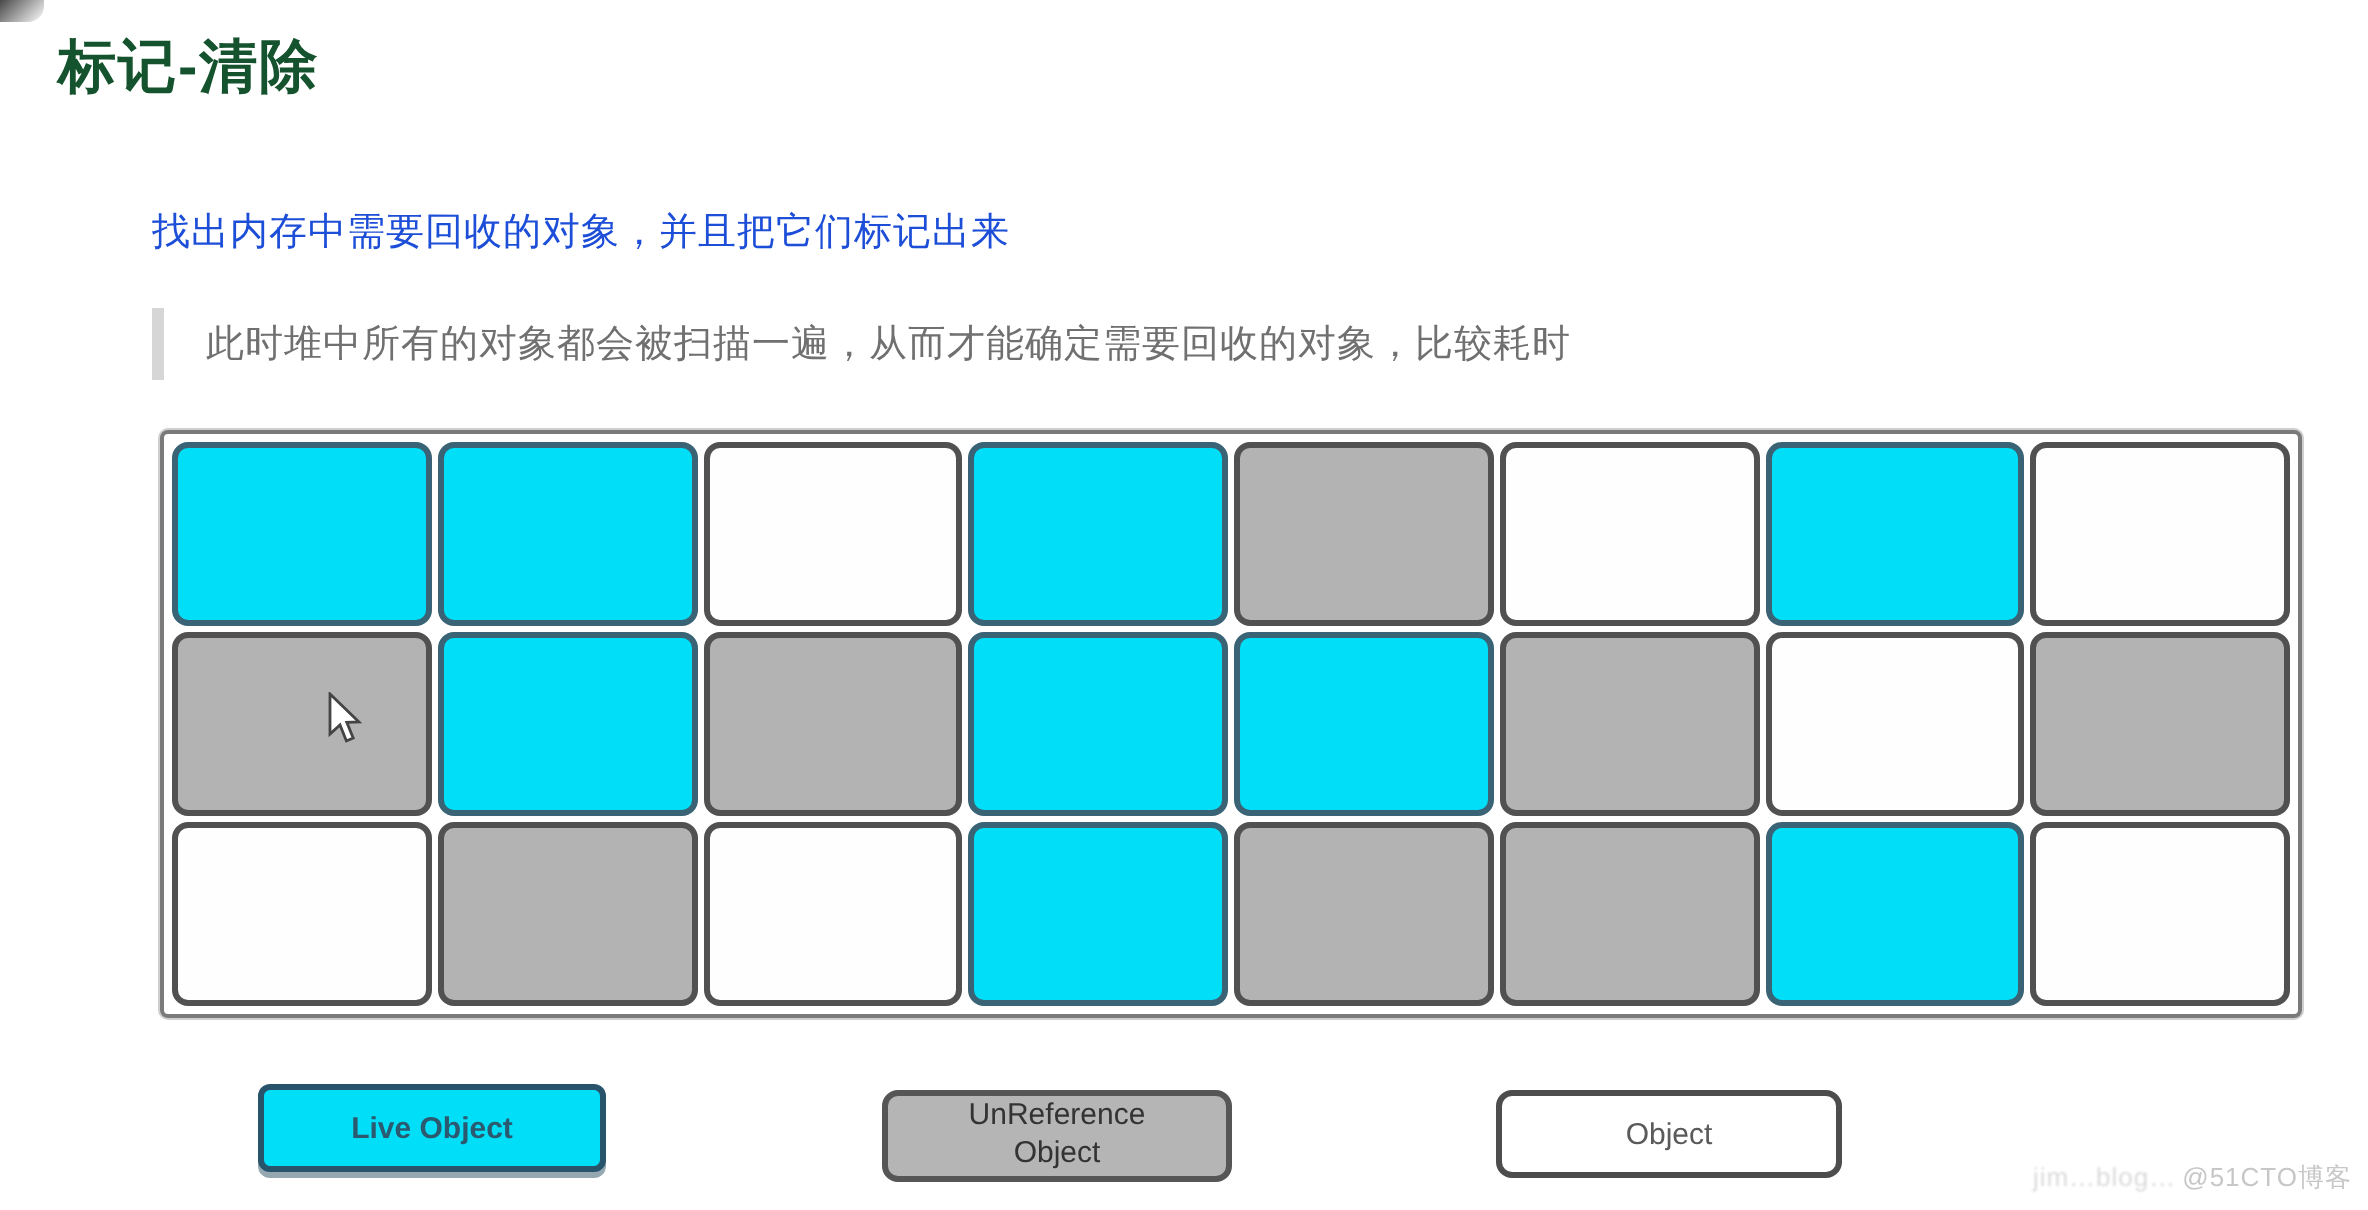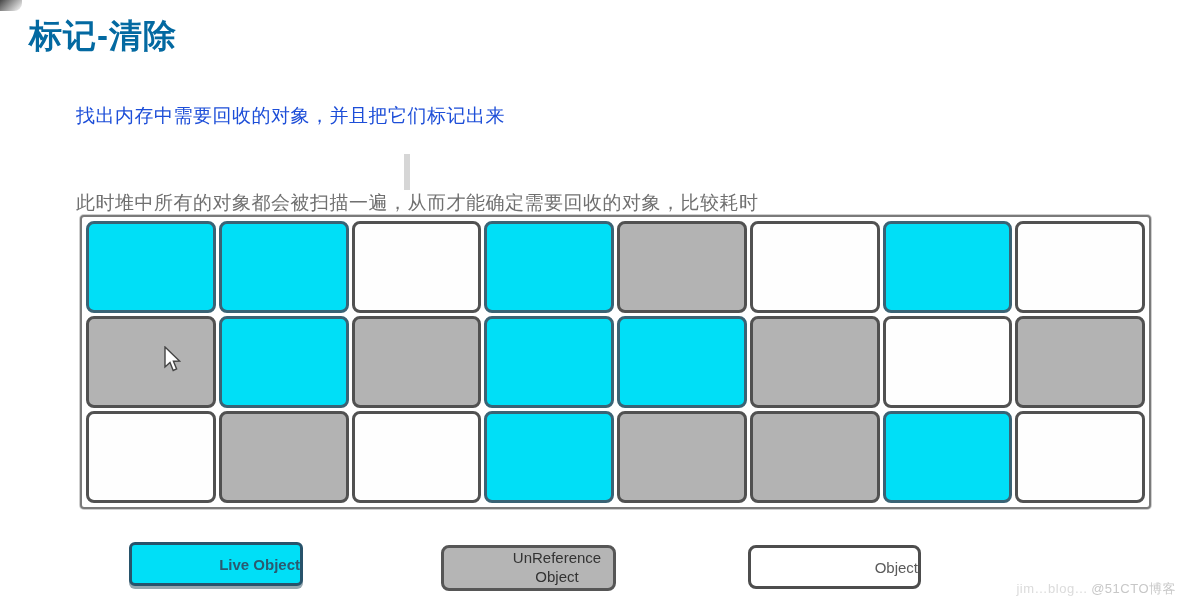--- a/index.html
+++ b/index.html
@@ -12,30 +12,30 @@
   .stage { position: absolute; inset: 0; width: 1184px; height: 605px; }
 
   .corner-smudge {
     position: absolute; left: 0; top: 0; width: 22px; height: 11px;
     background: linear-gradient(135deg, rgba(40,40,40,.85), rgba(40,40,40,0));
     border-bottom-right-radius: 8px;
   }
 
   .page-title {
     position: absolute; left: 29px; top: 14px;
-    font-size: 33px; font-weight: 700; color: #0369a1;
+    font-size: 29px; font-weight: 700; color: #14532d;
     letter-spacing: 1px;
   }
 
   .intro-line {
     position: absolute; left: 76px; top: 103px;
     font-size: 19px; color: #1d4ed8; letter-spacing: .5px;
   }
 
-  .quote-block { position: absolute; left: 76px; top: 154px; display: flex; align-items: center; flex-direction: column; }
+  .quote-block { position: absolute; left: 76px; top: 154px; display: flex; align-items: center; }
   .quote-bar { width: 6px; height: 36px; background: #d6d6d6; margin-right: 21px; }
   .quote-text { font-size: 19px; color: #707070; letter-spacing: .5px; }
 
   .heap-box {
     position: absolute; left: 80px; top: 215px;
     width: 1071px; height: 294px;
     background: #ffffff;
     border: 2px solid #7a7a7a;
     border-radius: 4px;
     padding: 4px;
@@ -50,21 +50,21 @@
   }
   .cell { border-radius: 8px; border: 3px solid #515151; }
   .cell.live        { background: #00dff7; border-color: #3a6375; }
   .cell.unreference { background: #b3b3b3; border-color: #515151; }
   .cell.unuse       { background: #fefefe; border-color: #515151; }
 
   .cursor { position: absolute; left: 163px; top: 346px; width: 18px; height: 28px; }
 
   .legend-item {
     position: absolute;
-    display: flex; align-items: center; justify-content: flex-end;
+    display: flex; align-items: center; justify-content: center;
     text-align: center; font-size: 15px;
   }
   .legend-live {
     left: 129px; top: 542px; width: 174px; height: 44px;
     background: #00dff7; border: 3px solid #27536b; border-radius: 6px;
     color: #2b5a70; font-weight: 700;
     box-shadow: 0 3px 0 rgba(20,60,80,.45);
   }
   .legend-unreference {
     left: 441px; top: 545px; width: 175px; height: 46px;

